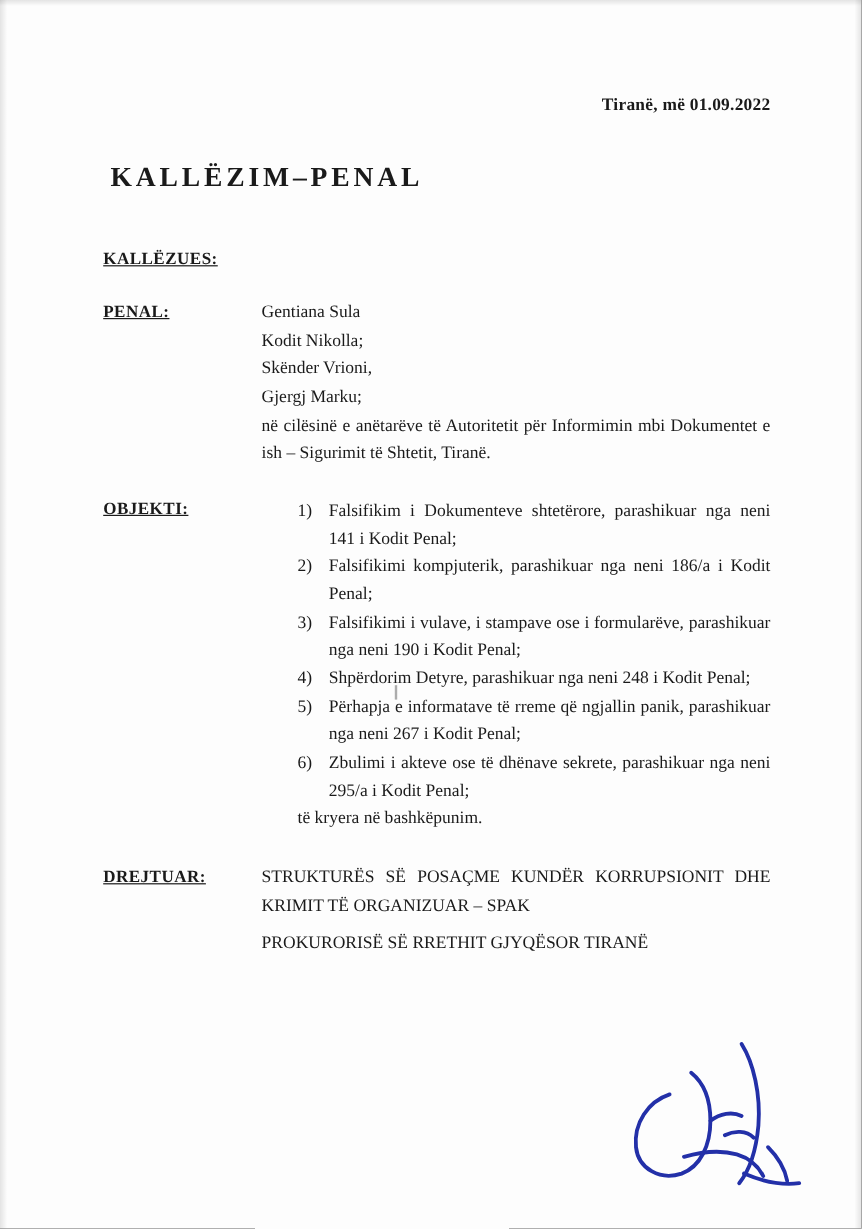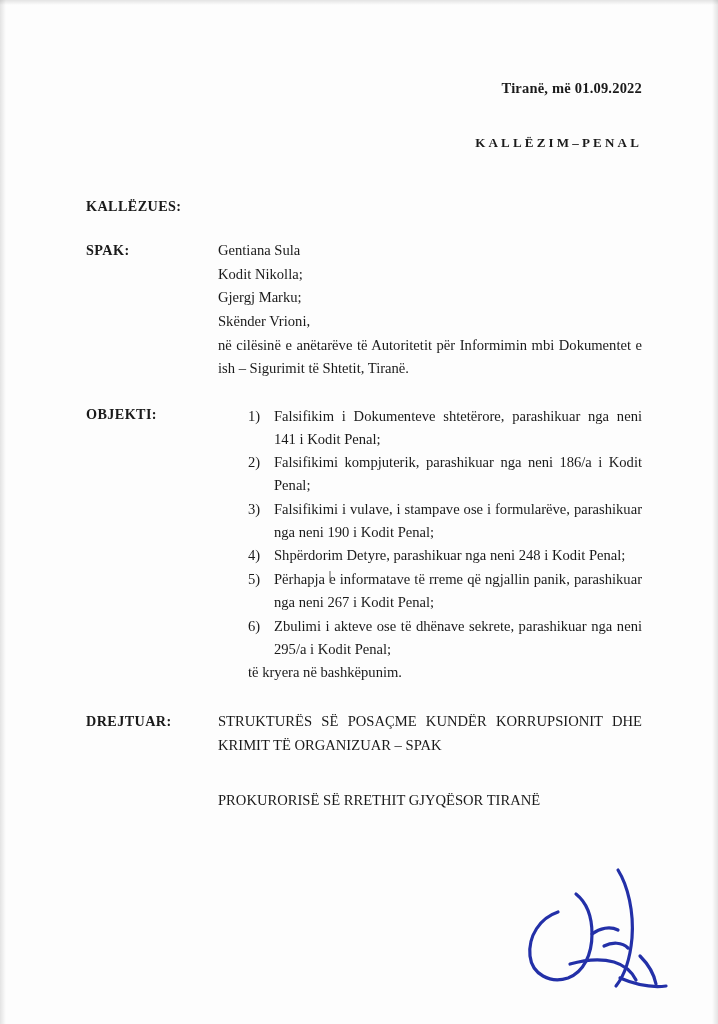--- a/index.html
+++ b/index.html
@@ -32,39 +32,40 @@
     width: 556px;
   }
   .date-line {
     text-align: right;
     font-weight: bold;
     font-size: 14.5px;
     letter-spacing: 0.2px;
     margin: 0 0 38px 0;
   }
   .doc-title {
-    text-align: right;
+    text-align: left;
     font-weight: bold;
-    font-size: 13px;
+    font-size: 23px;
     letter-spacing: 3.2px;
     margin: 0 0 44px 0;
     padding-left: 6px;
   }
   .row {
     display: flex;
     align-items: flex-start;
     margin-bottom: 16px;
   }
   .row-label {
     flex: 0 0 132px;
     font-weight: bold;
     font-size: 14.2px;
     letter-spacing: 0.4px;
     line-height: 1.55;
     padding-top: 0px;
+    text-decoration: underline;
   }
   .row-body {
     flex: 1 1 auto;
     font-size: 14.6px;
     line-height: 1.58;
     text-align: justify;
   }
   .row-body p {
     margin: 0;
   }
@@ -104,21 +105,21 @@
     margin-bottom: 22px;
   }
   .block-gap-xl {
     margin-bottom: 26px;
   }
   .legal p, .directed p {
     margin: 0;
     line-height: 1.6;
   }
   .directed .spaced {
-    margin-top: 32px;
+    margin-top: 8px;
   }
   .signature {
     position: absolute;
     right: 38px;
     bottom: 14px;
     width: 180px;
     height: 150px;
     pointer-events: none;
   }
   .edge-shadow-left {
@@ -162,26 +163,26 @@
 
       <div class="date-line">Tiranë, më 01.09.2022</div>
 
       <div class="doc-title">KALLËZIM–PENAL</div>
 
       <div class="row block-gap-lg">
         <div class="row-label">KALLËZUES:</div>
       </div>
 
       <div class="row block-gap-lg">
-        <div class="row-label">SPAK:</div>
+        <div class="row-label">PENAL:</div>
         <div class="row-body names">
           <p>Gentiana Sula</p>
           <p>Kodit Nikolla;</p>
+          <p>Skënder Vrioni,</p>
           <p>Gjergj Marku;</p>
-          <p>Skënder Vrioni,</p>
           <p class="just">në cilësinë e anëtarëve të Autoritetit për Informimin mbi Dokumentet e ish – Sigurimit të Shtetit, Tiranë.</p>
         </div>
       </div>
 
       <div class="row block-gap-xl">
         <div class="row-label">OBJEKTI:</div>
         <div class="row-body">
           <ol class="charges">
             <li>Falsifikim i Dokumenteve shtetërore, parashikuar nga neni 141 i Kodit Penal;</li>
             <li>Falsifikimi kompjuterik, parashikuar nga neni 186/a i Kodit Penal;</li>

